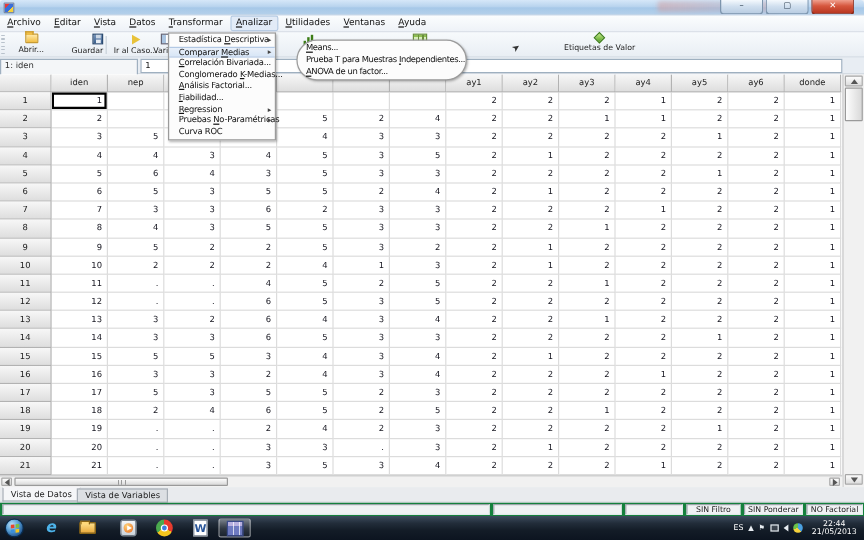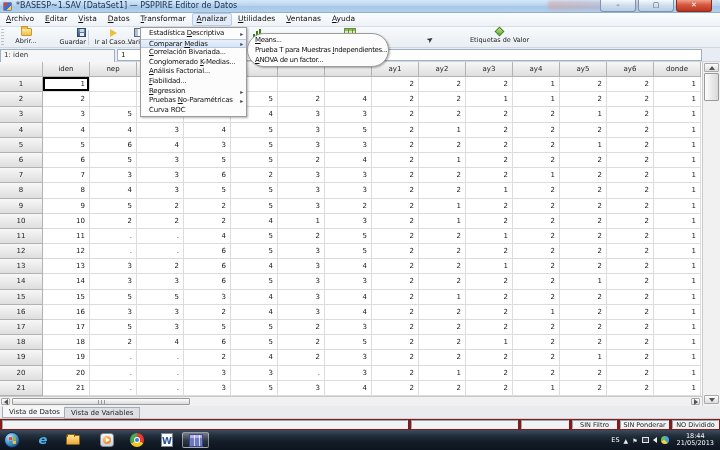--- a/index.html
+++ b/index.html
@@ -83,21 +83,21 @@
   #h-slider .grip { position:absolute; left:50%; top:1px; width:7px; height:4px; margin-left:-3px;
     background:repeating-linear-gradient(90deg,#9a9a9a 0 1px,transparent 1px 3px); }
 
   
   #tabsbar { position:absolute; top:406px; left:0; width:720px; height:13px; background:#e9ebee; border-bottom:1px solid #cfd3d8; }
   .tab { position:absolute; top:0; font-size:7px; padding:1px 6px; color:#222; white-space:nowrap; }
   #tab-datos { left:2px; background:#f5f6f8; border:1px solid #a6adb5; border-top:1px solid #f5f6f8; height:12px; }
   #tab-vars { left:64px; background:#dcdfe3; border:1px solid #a6adb5; height:12px; top:1px; }
 
   
-  #statusbar { position:absolute; top:419px; left:0; width:720px; height:11px; background:#7f1d1d; }
+  #statusbar { position:absolute; top:419px; left:0; width:720px; height:11px; background:#15803d; }
   .st-seg { position:absolute; top:1px; height:9px; border:1px solid; border-color:#9da4ab #e9edf0 #e9edf0 #9da4ab; background:#f0f2f4;
     font-size:6.5px; color:#222; text-align:center; line-height:8px; white-space:nowrap; }
 
   
   #taskbar { position:absolute; top:430px; left:0; width:720px; height:20px;
     background:linear-gradient(180deg,#3d4c5e 0%,#222d3a 30%,#131c27 60%,#0c1420 100%); }
   #start-orb { position:absolute; left:4px; top:2px; width:16px; height:16px; border-radius:50%;
     background:radial-gradient(circle at 35% 30%,#bfe3f7 0%,#5aa2d8 40%,#1c4f8a 80%); border:1px solid #0a2a4a; }
   #start-orb .flag { position:absolute; left:4px; top:4px; width:7px; height:7px; display:grid; grid-template-columns:1fr 1fr; gap:1px; transform:skewY(-6deg); }
   #start-orb .flag i { display:block; }
@@ -120,33 +120,32 @@
   #tray { position:absolute; right:0; top:0; height:20px; display:flex; align-items:center; gap:4px; padding-right:2px; }
   .tray-txt { color:#fff; font-size:6.5px; }
   .tray-ic { color:#e8edf2; font-size:6px; }
   .icon-net { width:7px; height:6px; border:1px solid #dfe6ec; background:rgba(255,255,255,.15); position:relative; }
   .icon-spk { width:0; height:0; border-top:3px solid transparent; border-bottom:3px solid transparent; border-right:4px solid #e8edf2; }
   .icon-color { width:8px; height:8px; border-radius:50%; background:conic-gradient(#4aa0e0 0 40%,#f5d23c 40% 70%,#6cc24a 70%); }
   #clock { text-align:center; color:#fff; font-size:6.5px; line-height:7px; padding:0 4px; }
 
   
   .menu { position:absolute; background:#fcfcfc; border:1px solid #9b9b9b; box-shadow:1px 1px 2px rgba(0,0,0,.3); z-index:50; padding:1px 0; }
-  #menu-analizar { left:140px; top:27px; width:107px; }
+  #menu-analizar { left:140px; top:27px; width:90px; }
   #submenu-medias { left:247px; top:33px; width:142px; z-index:60;border-radius:26px; }
   .mi { position:relative; height:9.6px; line-height:9.6px; font-size:7px; letter-spacing:-0.2px; color:#111; padding:0 10px 0 8px; white-space:nowrap; }
   #submenu-medias .mi { height:10px; line-height:10px; letter-spacing:-0.35px; padding:0 4px 0 7px; }
   .mi.hl { background:linear-gradient(180deg,#e9f0fa,#d8e6f6); border-top:1px solid #b3c9e4; border-bottom:1px solid #b3c9e4; height:9.6px; line-height:8.6px; }
   .mi .arrow { position:absolute; right:3px; top:0; font-size:6px; color:#444; }
 </style>
 </head>
 <body>
 
 <div id="titlebar">
   <div id="app-icon"></div>
-  <div id="title-text">*BASESP~1.SAV [DataSet1] — PSPPIRE Editor de Datos</div>
   <div id="title-blur"></div>
   <div class="winbtn" style="left:600px;">–</div>
   <div class="winbtn" style="left:638px;">▢</div>
   <div class="winbtn" id="btn-close" style="left:676px;">✕</div>
 </div>
 
 <div id="menubar">
     <div class="mb-item"><u>A</u>rchivo</div>
     <div class="mb-item"><u>E</u>ditar</div>
     <div class="mb-item"><u>V</u>ista</div>
@@ -603,21 +602,21 @@
   <div class="tab" id="tab-datos">Vista de Datos</div>
   <div class="tab" id="tab-vars">Vista de Variables</div>
 </div>
 
 <div id="statusbar">
   <div class="st-seg" style="left:2px;width:406px;"></div>
   <div class="st-seg" style="left:411px;width:107px;"></div>
   <div class="st-seg" style="left:521px;width:48px;"></div>
   <div class="st-seg" style="left:572px;width:45px;">SIN Filtro</div>
   <div class="st-seg" style="left:620px;width:49px;">SIN Ponderar</div>
-  <div class="st-seg" style="left:672px;width:47px;">NO Dividido</div>
+  <div class="st-seg" style="left:672px;width:47px;">NO Factorial</div>
 </div>
 
 <div id="taskbar">
   <div id="start-orb">
     <span class="flag">
       <i style="background:#e8452c"></i>
         <i style="background:#7ebf3c"></i>
         <i style="background:#3c8fd8"></i>
         <i style="background:#f5c51d"></i>
     </span>
@@ -644,21 +643,21 @@
       <span class="icon-pspp"></span>
     </div>
   <div id="tray">
     <span class="tray-txt">ES</span>
     <span class="tray-ic">▲</span>
     <span class="tray-ic">⚑</span>
     <span class="icon-net"></span>
     <span class="icon-spk"></span>
     <span class="icon-color"></span>
     <div id="clock">
-      <div>18:44</div>
+      <div>22:44</div>
       <div>21/05/2013</div>
     </div>
   </div>
 </div>
 
 <div class="menu" id="menu-analizar">
     <div class="mi"><span>Estadística <u>D</u>escriptiva</span><span class="arrow">▸</span></div>
     <div class="mi hl"><span>Comparar <u>M</u>edias</span><span class="arrow">▸</span></div>
     <div class="mi"><span><u>C</u>orrelación Bivariada...</span></div>
     <div class="mi"><span>Conglomerado <u>K</u>-Medias...</span></div>

